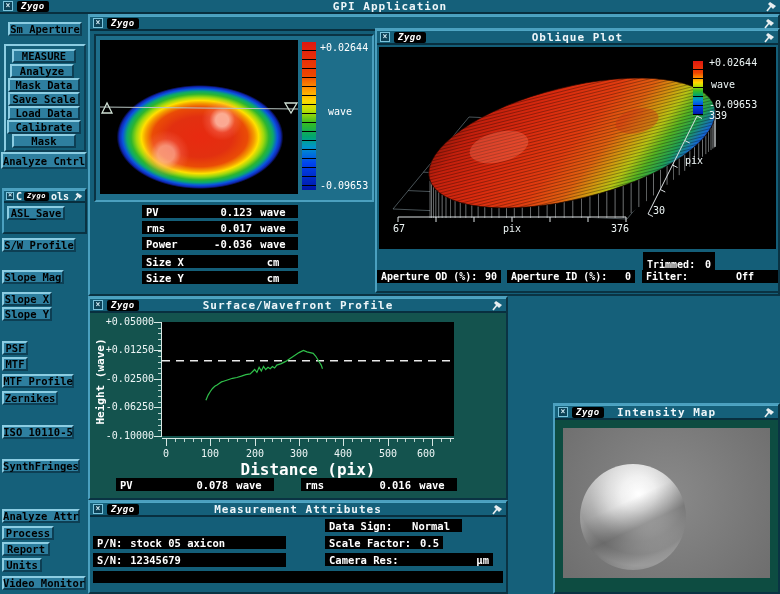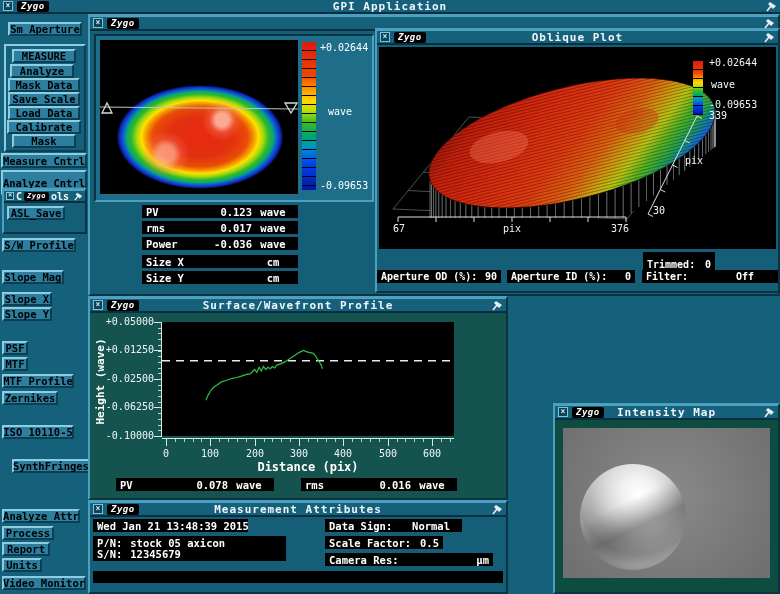--- a/index.html
+++ b/index.html
@@ -83,21 +83,21 @@
   <div class="frame" style="left:4px;top:44px;width:82px;height:108px"></div>
   <div class="btn" style="left:12px;top:49px;width:64px">MEASURE</div>
   <div class="btn" style="left:10px;top:64px;width:64px">Analyze</div>
   <div class="btn" style="left:8px;top:78px;width:72px">Mask Data</div>
   <div class="btn" style="left:8px;top:92px;width:72px">Save Scale</div>
   <div class="btn" style="left:8px;top:106px;width:72px">Load Data</div>
   <div class="btn" style="left:7px;top:120px;width:74px">Calibrate</div>
   <div class="btn" style="left:12px;top:134px;width:64px">Mask</div>
 
   <div class="btn" style="left:1px;top:153px;width:86px;height:15px">Measure Cntrl</div>
-  <div class="btn" style="left:1px;top:170px;width:86px;height:25px">Analyze Cntrl</div>
+  <div class="btn" style="left:1px;top:152px;width:86px;height:17px">Analyze Cntrl</div>
 
   <div class="win" style="left:2px;top:188px;width:85px;height:46px">
     <div class="titlebar" style="left:0;top:0;width:100%;height:13px;font-size:10px;gap:2px;padding:0 2px">
       <div class="closebox" style="width:8px;height:8px;line-height:5px;font-size:7px">×</div>
       <span style="z-index:2">C</span>
       <div class="logo small">Zygo</div>
       <span style="z-index:2">ols</span>
       <svg class="pin" width="9" height="9" viewBox="0 0 11 11">
           <polygon points="4,1 10,5 7,8 2,3" fill="#e8eef0"></polygon>
           <line x1="1" y1="10" x2="5" y2="5" stroke="#e8eef0" stroke-width="1.6"></line>
@@ -108,21 +108,21 @@
 
   <div class="btn" style="left:2px;top:238px;width:74px">S/W Profile</div>
   <div class="btn" style="left:2px;top:270px;width:62px">Slope Mag</div>
   <div class="btn" style="left:2px;top:292px;width:50px">Slope X</div>
   <div class="btn" style="left:2px;top:307px;width:50px">Slope Y</div>
   <div class="btn" style="left:2px;top:341px;width:26px">PSF</div>
   <div class="btn" style="left:2px;top:357px;width:26px">MTF</div>
   <div class="btn" style="left:2px;top:374px;width:72px">MTF Profile</div>
   <div class="btn" style="left:2px;top:391px;width:56px">Zernikes</div>
   <div class="btn" style="left:2px;top:425px;width:72px">ISO 10110-5</div>
-  <div class="btn" style="left:12px;top:459px;width:78px">SynthFringes</div>
+  <div class="btn" style="left:2px;top:459px;width:78px">SynthFringes</div>
   <div class="btn" style="left:2px;top:509px;width:78px">Analyze Attr</div>
   <div class="btn" style="left:2px;top:526px;width:52px">Process</div>
   <div class="btn" style="left:2px;top:542px;width:48px">Report</div>
   <div class="btn" style="left:2px;top:558px;width:40px">Units</div>
   <div class="btn" style="left:2px;top:576px;width:84px">Video Monitor</div>
 
   <div class="win" style="left:88px;top:14px;width:692px;height:282px">
     <div class="titlebar" style="left:0;top:0;width:100%;height:15px">
       <div class="closebox">×</div>
       <div class="logo">Zygo</div>
@@ -321,42 +321,41 @@
     </div>
 
     <div class="xruler-minor" style="left:72px;top:140px;width:292px;height:4px"></div>
     <div class="xruler-major" style="left:72px;top:140px;width:292px;height:8px"></div>
     <span class="ticktxt" style="left:61px;top:150px;width:30px;text-align:center">0</span>
     <span class="ticktxt" style="left:105px;top:150px;width:30px;text-align:center">100</span>
     <span class="ticktxt" style="left:150px;top:150px;width:30px;text-align:center">200</span>
     <span class="ticktxt" style="left:194px;top:150px;width:30px;text-align:center">300</span>
     <span class="ticktxt" style="left:238px;top:150px;width:30px;text-align:center">400</span>
     <span class="ticktxt" style="left:283px;top:150px;width:30px;text-align:center">500</span>
-    <span class="ticktxt" style="left:327px;top:150px;width:30px;text-align:center">600</span>
-    <div class="wlbl" style="left:148px;top:162px;width:140px;text-align:center;font-weight:bold;font-size:12px">Distance (pix)</div>
+    <span class="ticktxt" style="left:327px;top:150px;width:30px;text-align:left">600</span>
+    <div class="wlbl" style="left:148px;top:162px;width:140px;text-align:center;font-weight:bold;font-size:16px">Distance (pix)</div>
 
     <div class="field" style="left:26px;top:180px;width:158px;height:13px"><span class="lab46">PV</span><span class="fld-val">0.078</span><span class="fld-unit">wave</span></div>
     <div class="field" style="left:211px;top:180px;width:156px;height:13px"><span class="lab46">rms</span><span class="fld-val">0.016</span><span class="fld-unit">wave</span></div>
   </div>
 
   <div class="win" style="left:88px;top:500px;width:420px;height:94px">
     <div class="titlebar" style="left:0;top:0;width:100%;height:15px">
       <div class="closebox">×</div>
       <div class="logo">Zygo</div>
       <div class="title">Measurement Attributes</div>
       <svg class="pin" width="11" height="11" viewBox="0 0 11 11">
           <polygon points="4,1 10,5 7,8 2,3" fill="#e8eef0"></polygon>
           <line x1="1" y1="10" x2="5" y2="5" stroke="#e8eef0" stroke-width="1.6"></line>
         </svg>
     </div>
-    <div class="field" style="left:3px;top:17px;width:155px;height:13px"><span>Wed Jan 21 13:48:39 2015</span></div>
     <div class="field" style="left:235px;top:17px;width:137px;height:13px"><span>Data Sign:</span><span class="fld-val" style="padding-right:8px">Normal</span></div>
     <div class="field" style="left:3px;top:34px;width:193px;height:13px"><span>P/N:</span><span style="padding-left:8px">stock 05 axicon</span></div>
     <div class="field" style="left:235px;top:34px;width:118px;height:13px"><span>Scale Factor:</span><span class="fld-val">0.5</span></div>
-    <div class="field" style="left:3px;top:45px;width:193px;height:14px"><span>S/N:</span><span style="padding-left:8px">12345679</span></div>
+    <div class="field" style="left:3px;top:51px;width:193px;height:14px"><span>S/N:</span><span style="padding-left:8px">12345679</span></div>
     <div class="field" style="left:235px;top:51px;width:168px;height:13px"><span>Camera Res:</span><span class="fld-val">µm</span></div>
     <div class="field" style="left:3px;top:69px;width:410px;height:12px"></div>
   </div>
 
   <div class="win" style="left:553px;top:403px;width:227px;height:191px;background:#0d4c41">
     <div class="titlebar" style="left:0;top:0;width:100%;height:15px">
       <div class="closebox">×</div>
       <div class="logo">Zygo</div>
       <div class="title">Intensity Map</div>
       <svg class="pin" width="11" height="11" viewBox="0 0 11 11">

